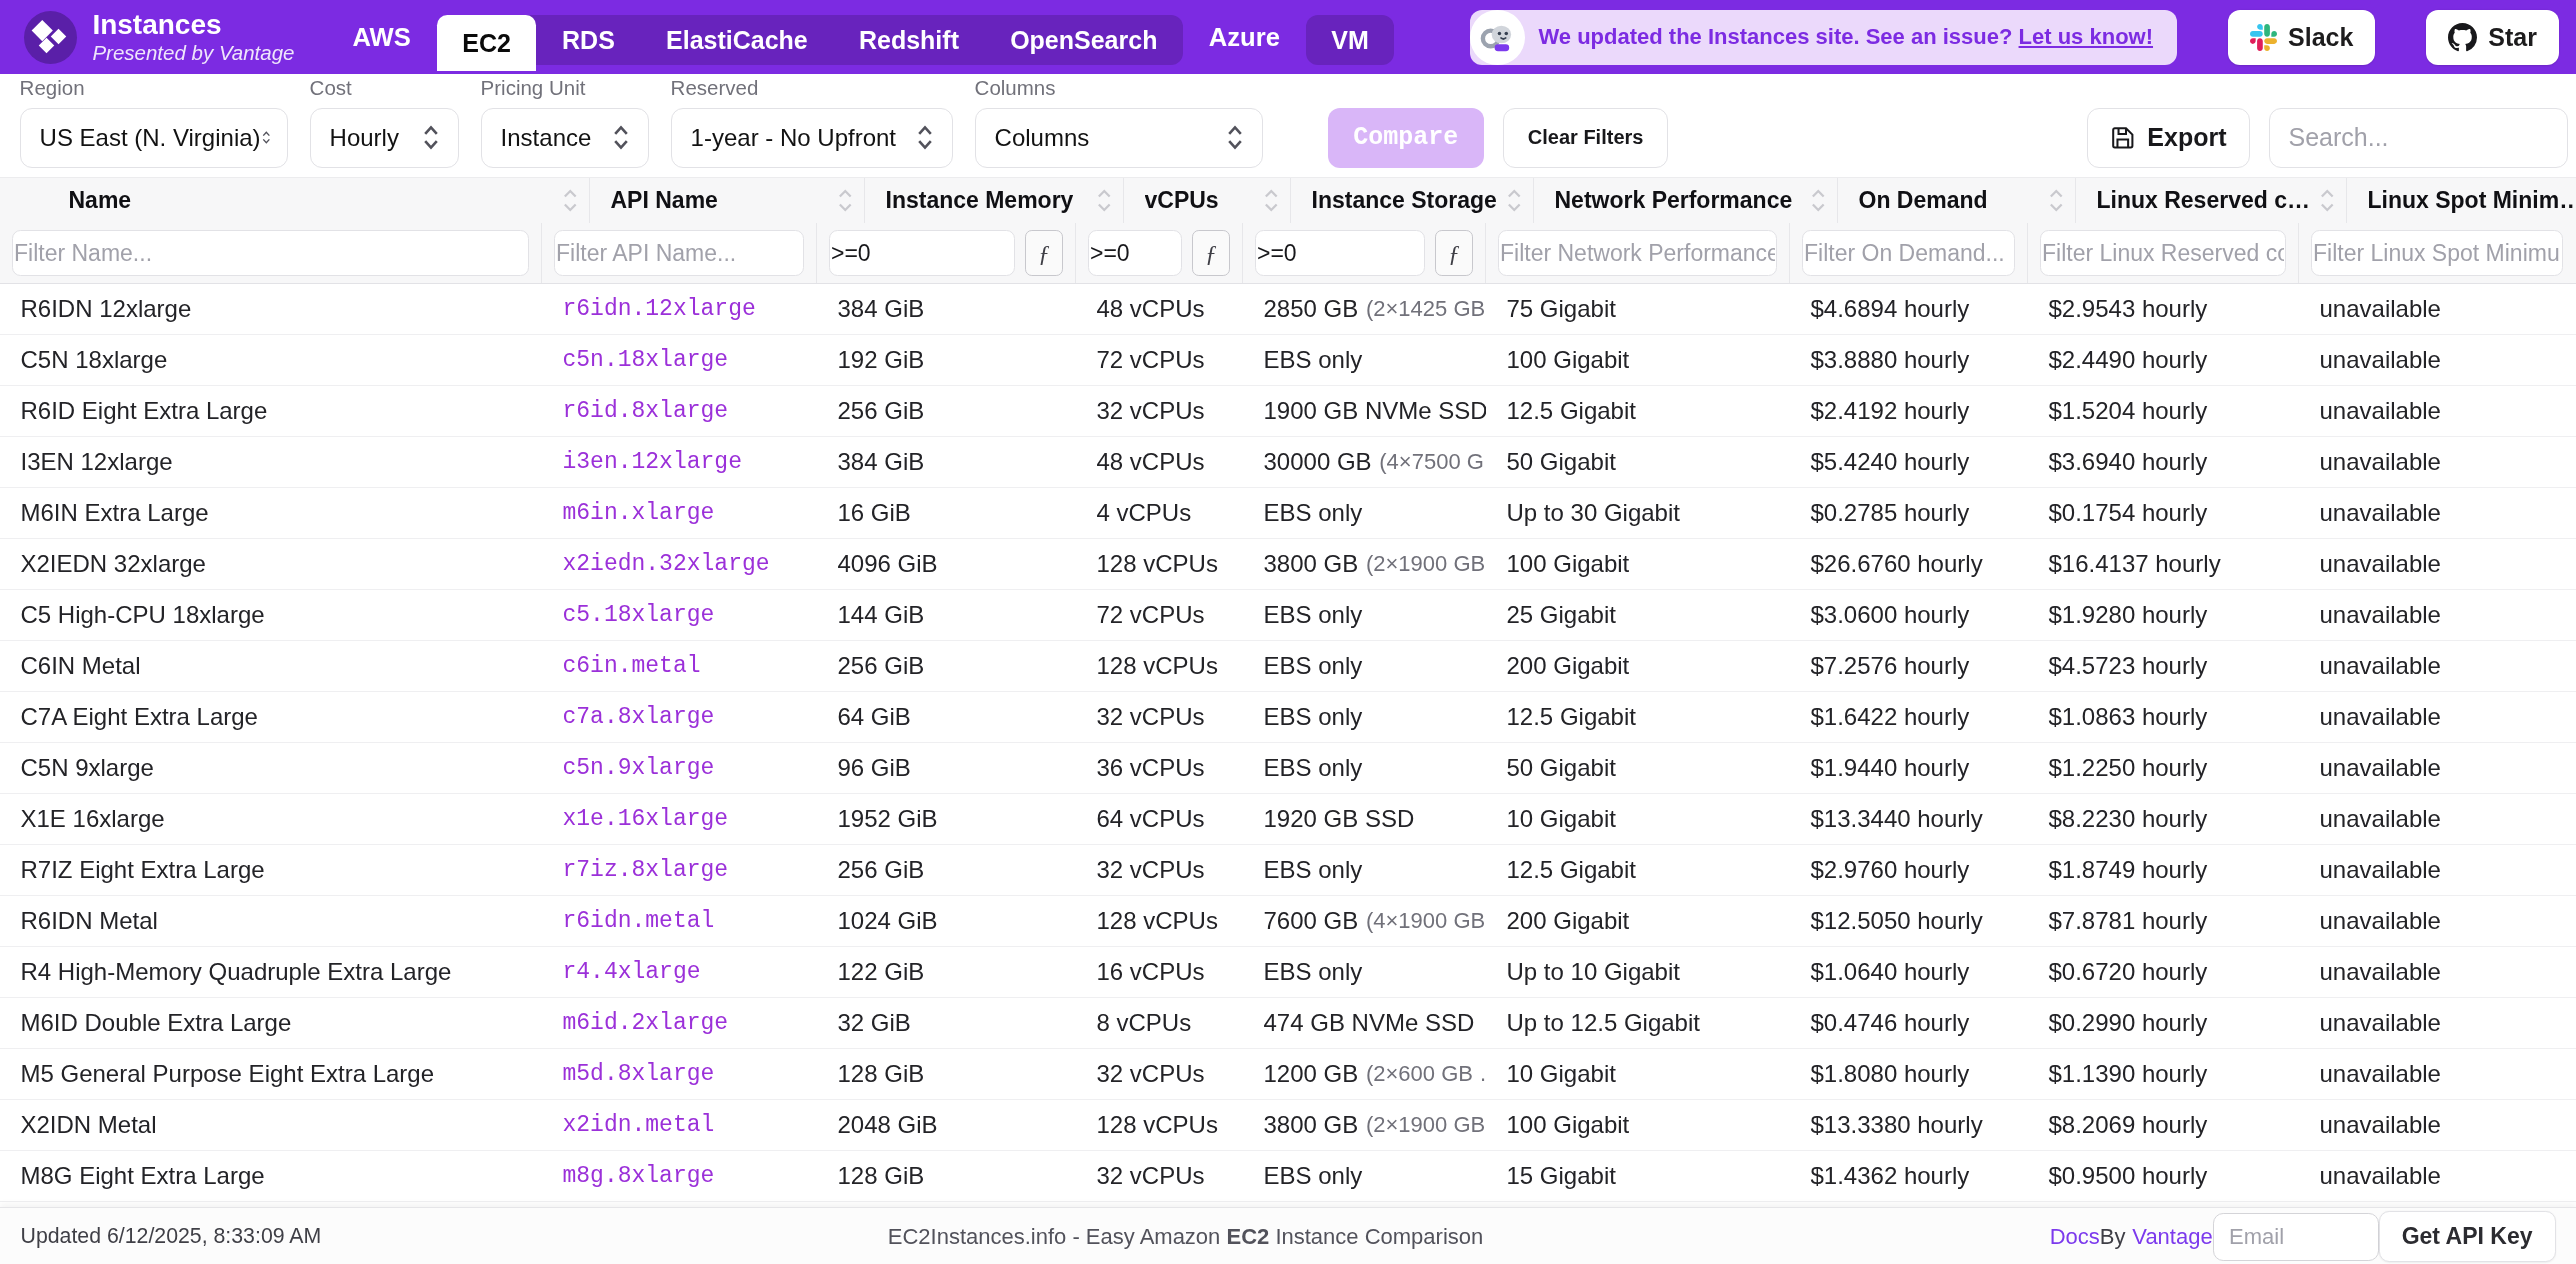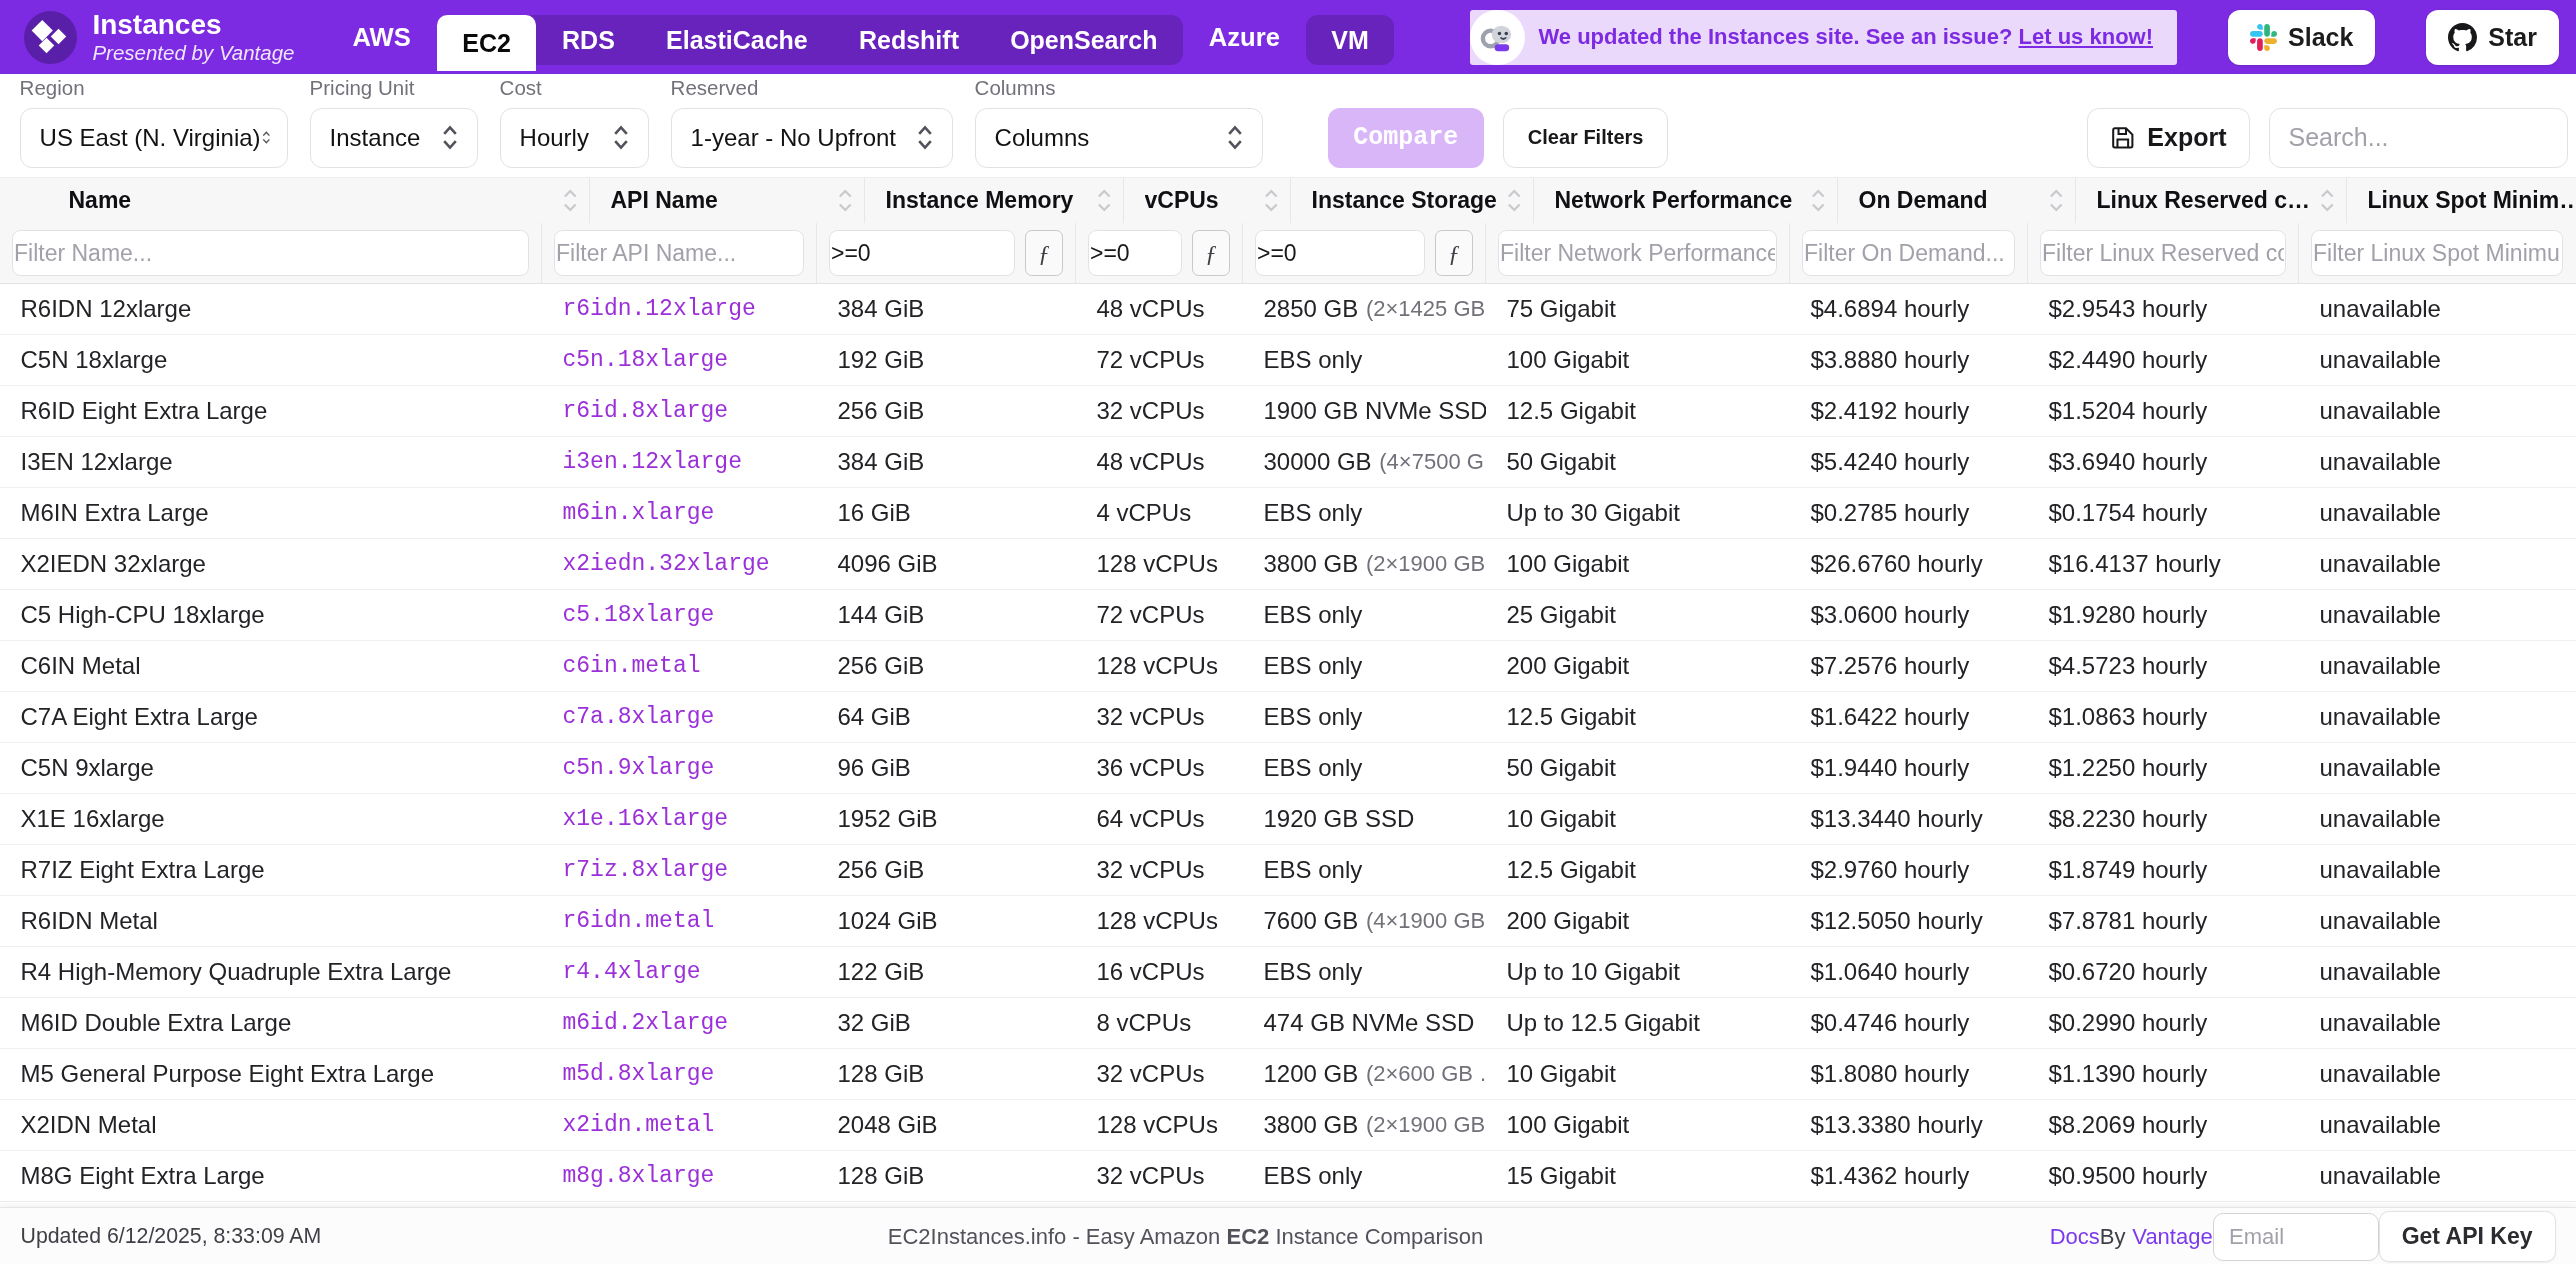--- a/index.html
+++ b/index.html
@@ -18,21 +18,21 @@
   .brand-title { color:#fff; font-size:28px; font-weight:800; line-height:1.15; }
   .brand-sub { color:rgba(255,255,255,0.88); font-size:20.5px; font-style:italic; }
 
   .nav { display:flex; align-items:center; margin-left:39px; height:100%; }
   .nav-label { color:#fff; font-size:25.6px; font-weight:700; padding:0 19px; cursor:pointer; }
   .tabgroup { background:#6823BD; border-radius:12px; display:flex; align-items:flex-start; height:50px; margin:0 6.8px; position:relative; top:3.4px; }
   .tab { color:#fff; font-size:25px; font-weight:600; padding:0 25.6px; height:50px; display:flex; align-items:center; cursor:pointer; white-space:nowrap; }
   .tab.active { background:#fff; color:#0a0a0a; border-radius:10.2px 10.2px 0 0; height:56px; }
 
   .topbar-right { margin-left:auto; display:flex; align-items:center; gap:19px; }
-  .notice-pill { background:#EBD9FB; border-radius:3px; height:55px; display:flex; align-items:center; padding-right:24px; overflow:hidden; }
+  .notice-pill { background:#EBD9FB; border-radius:12px; height:55px; display:flex; align-items:center; padding-right:24px; overflow:hidden; }
   .notice-avatar { width:55px; height:55px; border-radius:50%; background:#fff; margin-right:13.7px; flex-shrink:0; display:flex; align-items:center; justify-content:center; }
   .notice-text { color:#7C2BE2; font-size:22px; font-weight:700; white-space:nowrap; }
   .notice-text a { color:#7C2BE2; text-decoration:underline; cursor:pointer; }
   .white-btn { background:#fff; border:none; border-radius:12px; height:55px; display:flex; align-items:center; gap:11px; padding:0 22px; font-size:25px; font-weight:600; color:#1D1C1D; cursor:pointer; box-shadow:0 0.9px 1.7px rgba(0,0,0,0.12); font-family:inherit;margin-left:32px; }
 
   
   .filterbar { height:103px; background:#fff; display:flex; align-items:flex-end; padding:0 8.5px 9.4px 19.6px; flex-shrink:0; }
   .fgroup { display:flex; flex-direction:column; margin-right:22px; }
   .flabel { font-size:20.5px; color:#71717A; margin-bottom:7.7px; }
   .select { height:60px; border:1.3px solid #E2E2E6; border-radius:12px; background:#fff; display:flex; align-items:center; justify-content:space-between; padding:0 15.4px 0 19px; font-size:24px; color:#121212; cursor:pointer; white-space:nowrap; }
@@ -155,34 +155,34 @@
     <div class="fgroup" style="width:268px">
       <div class="flabel">Region</div>
       <div class="select">
         <span>US East (N. Virginia)</span>
         <svg width="22" height="29" viewBox="0 0 14 20" fill="none" stroke="#52525B" stroke-width="1.8">
             <path d="M3 7.5 7 3l4 4.5"></path>
             <path d="M3 12.5 7 17l4-4.5"></path>
           </svg>
       </div>
     </div>
+    <div class="fgroup" style="width:149px">
+      <div class="flabel">Cost</div>
+      <div class="select">
+        <span>Hourly</span>
+        <svg width="22" height="29" viewBox="0 0 14 20" fill="none" stroke="#52525B" stroke-width="1.8">
+            <path d="M3 7.5 7 3l4 4.5"></path>
+            <path d="M3 12.5 7 17l4-4.5"></path>
+          </svg>
+      </div>
+    </div>
     <div class="fgroup" style="width:168px">
       <div class="flabel">Pricing Unit</div>
       <div class="select">
         <span>Instance</span>
-        <svg width="22" height="29" viewBox="0 0 14 20" fill="none" stroke="#52525B" stroke-width="1.8">
-            <path d="M3 7.5 7 3l4 4.5"></path>
-            <path d="M3 12.5 7 17l4-4.5"></path>
-          </svg>
-      </div>
-    </div>
-    <div class="fgroup" style="width:149px">
-      <div class="flabel">Cost</div>
-      <div class="select">
-        <span>Hourly</span>
         <svg width="22" height="29" viewBox="0 0 14 20" fill="none" stroke="#52525B" stroke-width="1.8">
             <path d="M3 7.5 7 3l4 4.5"></path>
             <path d="M3 12.5 7 17l4-4.5"></path>
           </svg>
       </div>
     </div>
     <div class="fgroup" style="width:282px">
       <div class="flabel">Reserved</div>
       <div class="select">
         <span>1-year - No Upfront</span>

